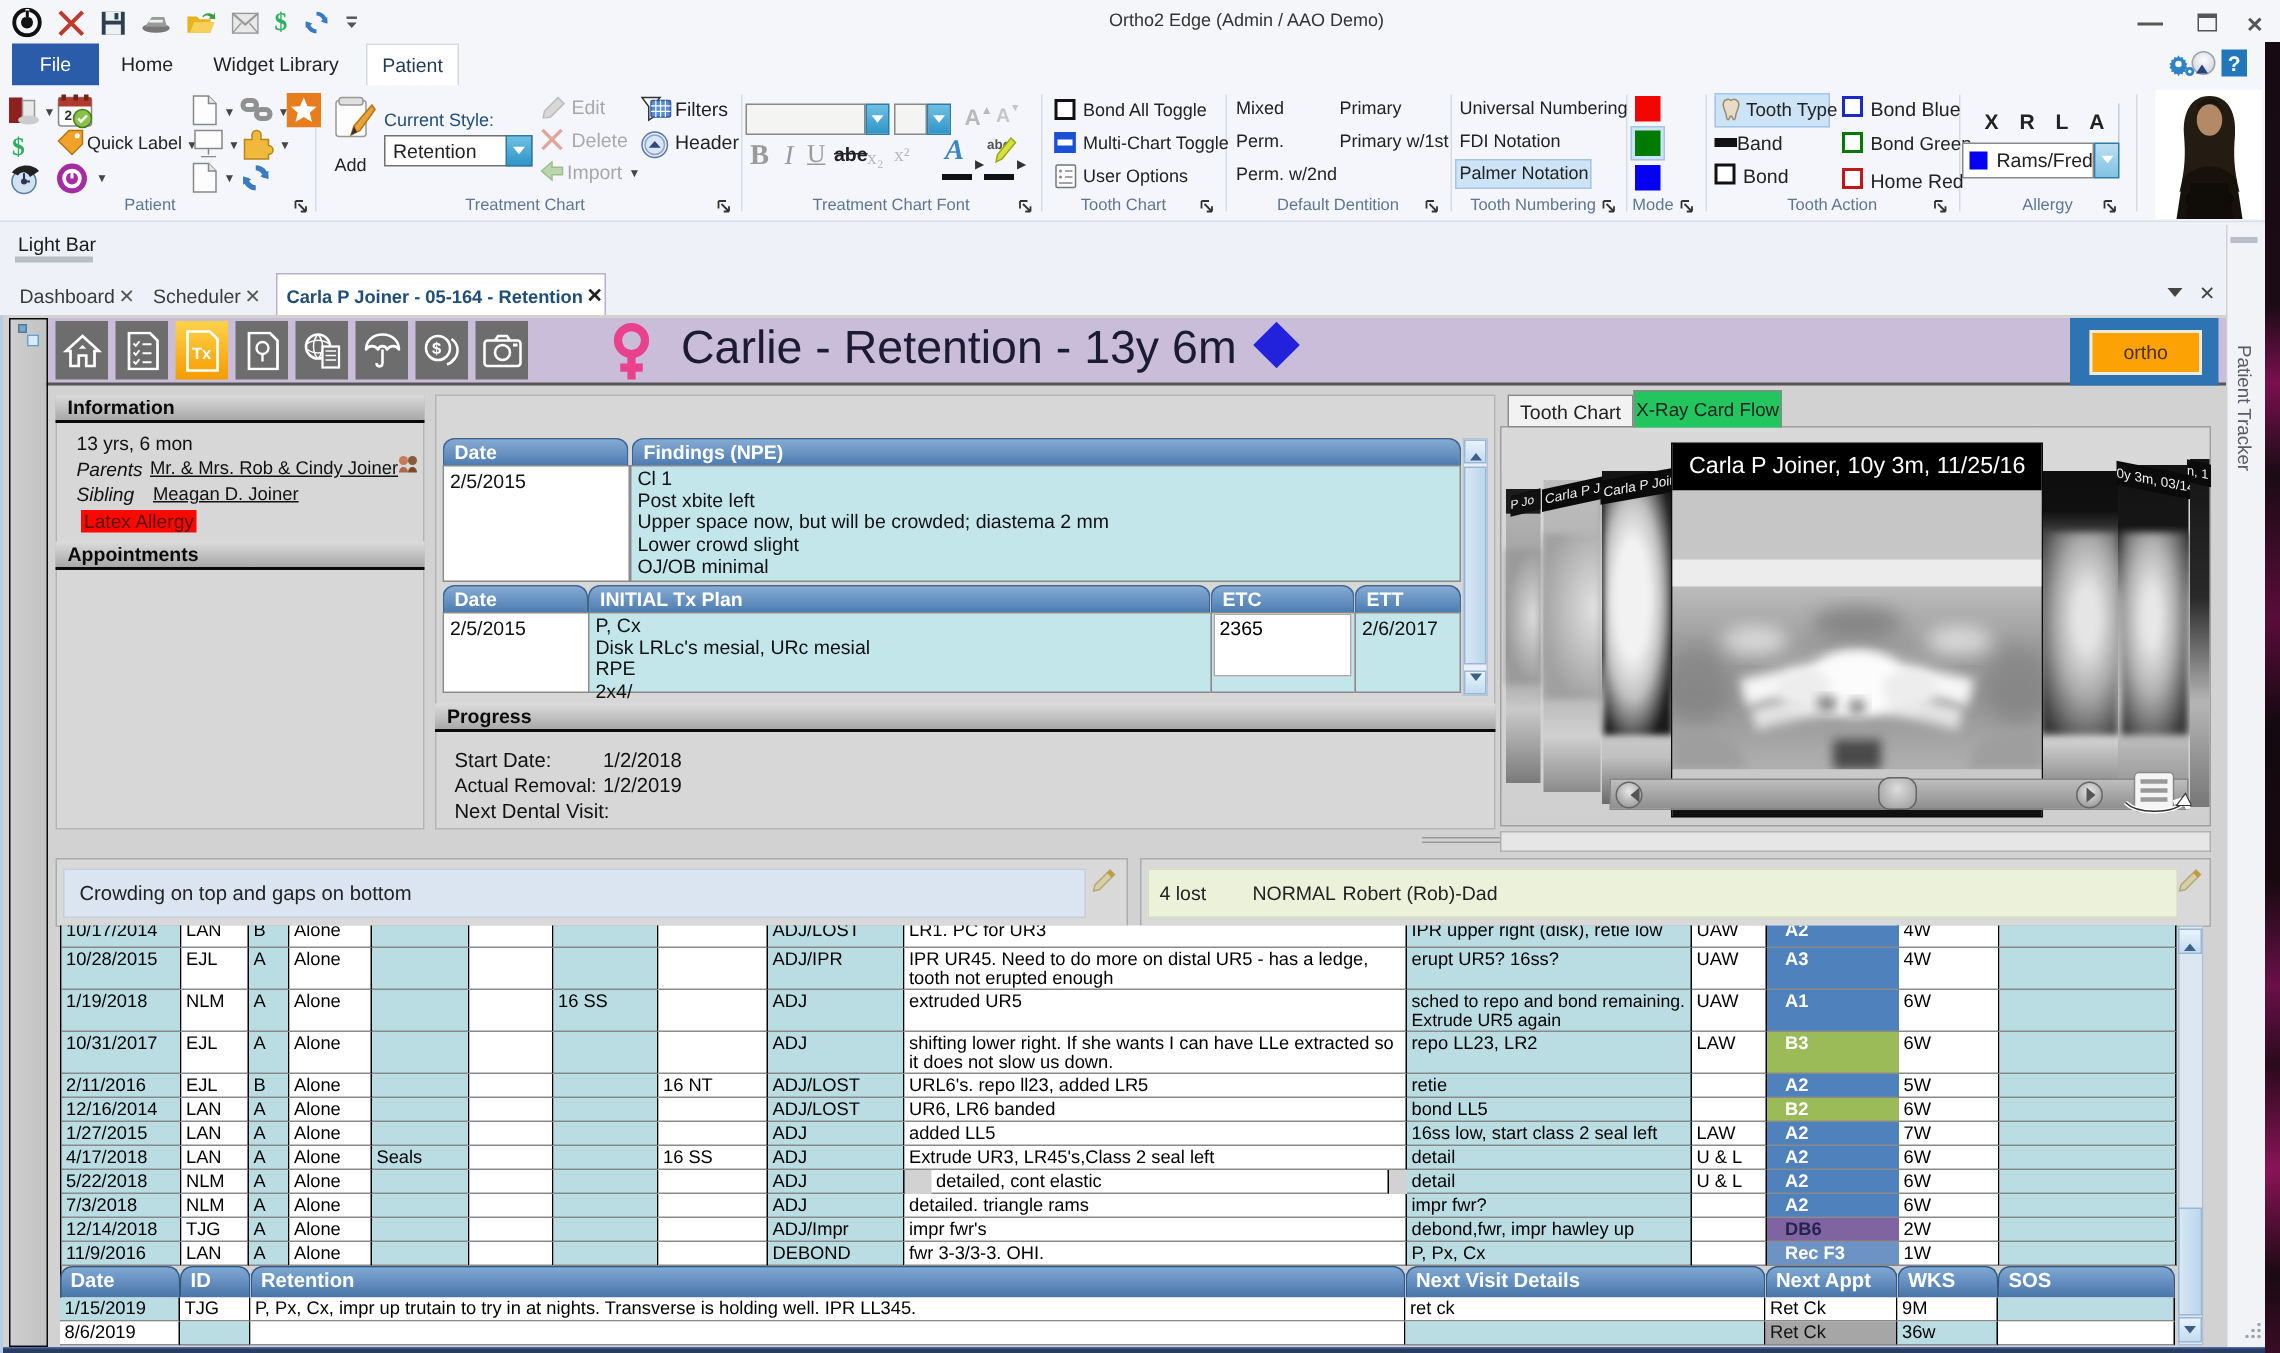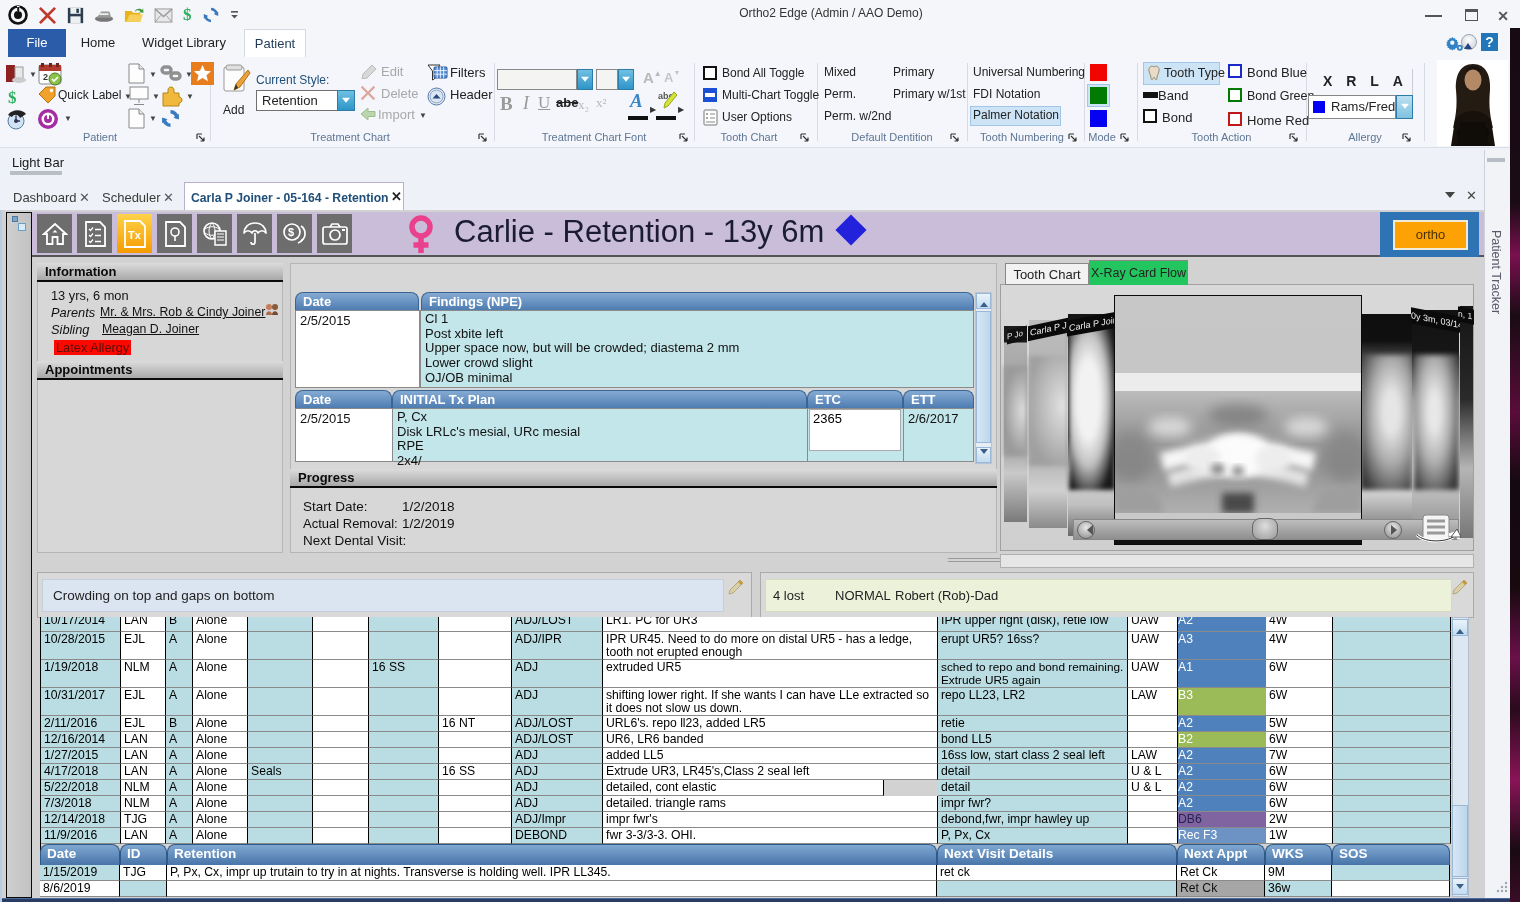--- a/index.html
+++ b/index.html
@@ -33,21 +33,21 @@
 #workspace { left:2px; top:210px; width:1482px; height:688px; background:#d2d2d2; }
 .phead { position:absolute; background:linear-gradient(#dcdcdc,#a8a8a8); border-bottom:2px solid #0a0a0a; font-weight:bold; font-size:13px; color:#0a0a0a; padding-left:8px; height:19px; line-height:17px; }
 .bhdr { position:absolute; background:linear-gradient(#85abd3,#4e7cb1); color:#fff; font-weight:bold; font-size:13px; border-radius:8px 8px 0 0; height:18px; line-height:17px; padding-left:7px; border:1px solid #3a6593; border-bottom:none; }
 .cell { position:absolute; border:1px solid #8a8a8a; font-size:13px; color:#111; }
 .cyan { background:#c3e6ea; }
 
 
 .g { position:absolute; overflow:hidden; font-size:12.2px; color:#000; border-right:1px solid #000; border-bottom:1px solid #8a8a8a; padding:1px 2px 0 3px; line-height:13px; }
 .gc { background:#b9dde2; }
 .gw { background:#ffffff; }
-.chip { font-weight:normal; color:#fff; padding-left:0; }
+.chip { font-weight:bold; color:#fff; padding-left:12px; }
 .bh { position:absolute; background:linear-gradient(#7fa8d2,#4874a9); color:#fff; font-weight:bold; font-size:13.5px; border-radius:8px 8px 0 0; line-height:18px; padding-left:6px; border:1px solid #2f5a87; border-bottom:none; }
 </style>
 </head>
 <body>
 <div class="abs" style="left:0;top:0;width:1520px;height:29px;background:#f5f6fa"></div>
 <div class="abs" id="apptitle">Ortho2 Edge (Admin / AAO Demo)</div>
 <div class="abs" style="left:8px;top:4px;display:flex;gap:10px;align-items:center;height:22px">
   <svg width="20" height="20" viewBox="0 0 20 20">
       <circle cx="10" cy="10" r="8.5" fill="none" stroke="#111" stroke-width="2.6"></circle>
       <circle cx="10" cy="10" r="4" fill="#111"></circle>
@@ -560,20 +560,21 @@
   <div class="abs" style="left:1358px;top:145px;width:52px;height:135px;background:radial-gradient(ellipse at 60% 42%,#e5e5e5 18%,#a8a8a8 48%,#3a3a3a 85%);filter:blur(2.5px)"></div>
   <div class="abs" style="left:1410px;top:100px;width:47px;height:226px;background:linear-gradient(180deg,#121212 0,#161616 18%,#a8a8a8 40%,#d8d8d8 70%,#8a8a8a)"></div>
   <div class="abs" style="left:1412px;top:145px;width:45px;height:135px;background:radial-gradient(ellipse at 45% 42%,#e8e8e8 16%,#b0b0b0 46%,#3a3a3a 85%);filter:blur(2.5px)"></div>
   <div class="abs" style="left:1409px;top:102px;width:49px;height:16px;background:#0a0a0a;color:#f0f0f0;font-size:9px;overflow:hidden;transform:skewY(11deg);line-height:16px;white-space:nowrap">0y 3m, 03/14/13</div>
   <div class="abs" style="left:1458px;top:96px;width:13px;height:232px;background:linear-gradient(180deg,#141414,#2a2a2a 40%,#b5b5b5 70%,#777)"></div>
   <div class="abs" style="left:1456px;top:98px;width:16px;height:15px;background:#0a0a0a;color:#f0f0f0;font-size:8.5px;overflow:hidden;transform:skewY(13deg);line-height:15px;white-space:nowrap">n, 1</div>
 
   <div class="abs" style="left:1071px;top:309px;width:386px;height:21px;background:linear-gradient(#bdbdbd,#8f8f8f);border:1px solid #888;z-index:6"></div>
 
   <div class="abs" style="left:1112px;top:85px;width:248px;height:250px;background:#c7c7c7;border:1px solid #0a0a0a">
+    <div class="abs" style="left:0;top:0;width:246px;height:31px;background:#000;color:#fff;font-size:15.5px;line-height:30px;padding-left:11px">Carla P Joiner, 10y 3m, 11/25/16</div>
     <div class="abs" style="left:0;top:31px;width:246px;height:46px;background:#c6c6c6"></div>
     <div class="abs" style="left:0;top:77px;width:246px;height:18px;background:#ececec"></div>
     <svg class="abs" style="left:0;top:95px" width="246" height="122" viewBox="0 0 246 122">
       <defs>
         <filter id="bl1" x="-30%" y="-30%" width="160%" height="160%">
             <feGaussianBlur stdDeviation="6"></feGaussianBlur>
           </filter>
         <filter id="bl2" x="-30%" y="-30%" width="160%" height="160%">
             <feGaussianBlur stdDeviation="3.5"></feGaussianBlur>
           </filter>
@@ -772,21 +773,21 @@
   <div class="g gc" style="left:1292px;top:147px;width:118px;height:16px"></div>
   <div class="g gc" style="left:0px;top:163px;width:80px;height:16px">5/22/2018</div>
   <div class="g gw" style="left:80px;top:163px;width:45px;height:16px">NLM</div>
   <div class="g gc" style="left:125px;top:163px;width:27px;height:16px">A</div>
   <div class="g gw" style="left:152px;top:163px;width:55px;height:16px">Alone</div>
   <div class="g gc" style="left:207px;top:163px;width:65px;height:16px"></div>
   <div class="g gw" style="left:272px;top:163px;width:56px;height:16px"></div>
   <div class="g gc" style="left:328px;top:163px;width:70px;height:16px"></div>
   <div class="g gw" style="left:398px;top:163px;width:73px;height:16px"></div>
   <div class="g gc" style="left:471px;top:163px;width:91px;height:16px">ADJ</div>
-  <div class="g gw" style="left:562px;top:163px;width:281px;height:16px">detailed, cont elastic</div>
+  <div class="g gw" style="left:580px;top:163px;width:305px;height:16px">detailed, cont elastic</div>
   <div class="g gc" style="left:897px;top:163px;width:190px;height:16px">detail</div>
   <div class="g gw" style="left:1087px;top:163px;width:50px;height:16px">U &amp; L</div>
   <div class="g gw" style="left:1137px;top:163px;width:88px;height:16px"></div>
   <div class="g chip" style="left:1137px;top:163px;width:88px;height:16px;background:#4f81bd;border-right:none">A2</div>
   <div class="g gw" style="left:1225px;top:163px;width:67px;height:16px">6W</div>
   <div class="g gc" style="left:1292px;top:163px;width:118px;height:16px"></div>
   <div class="g gc" style="left:0px;top:179px;width:80px;height:16px">7/3/2018</div>
   <div class="g gw" style="left:80px;top:179px;width:45px;height:16px">NLM</div>
   <div class="g gc" style="left:125px;top:179px;width:27px;height:16px">A</div>
   <div class="g gw" style="left:152px;top:179px;width:55px;height:16px">Alone</div>

